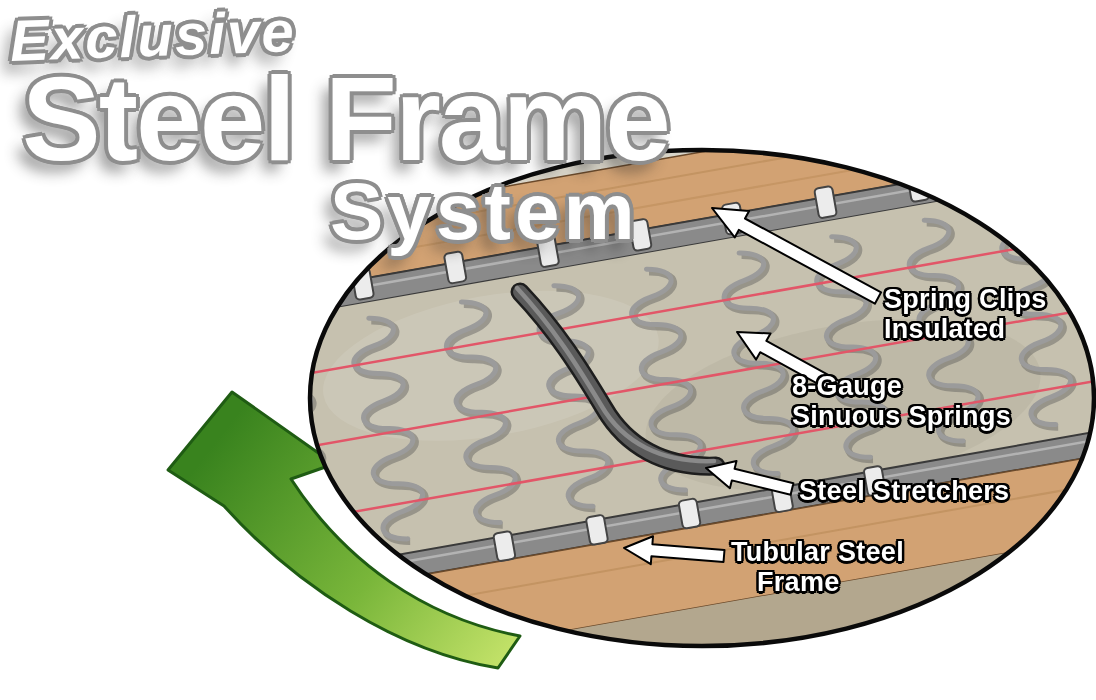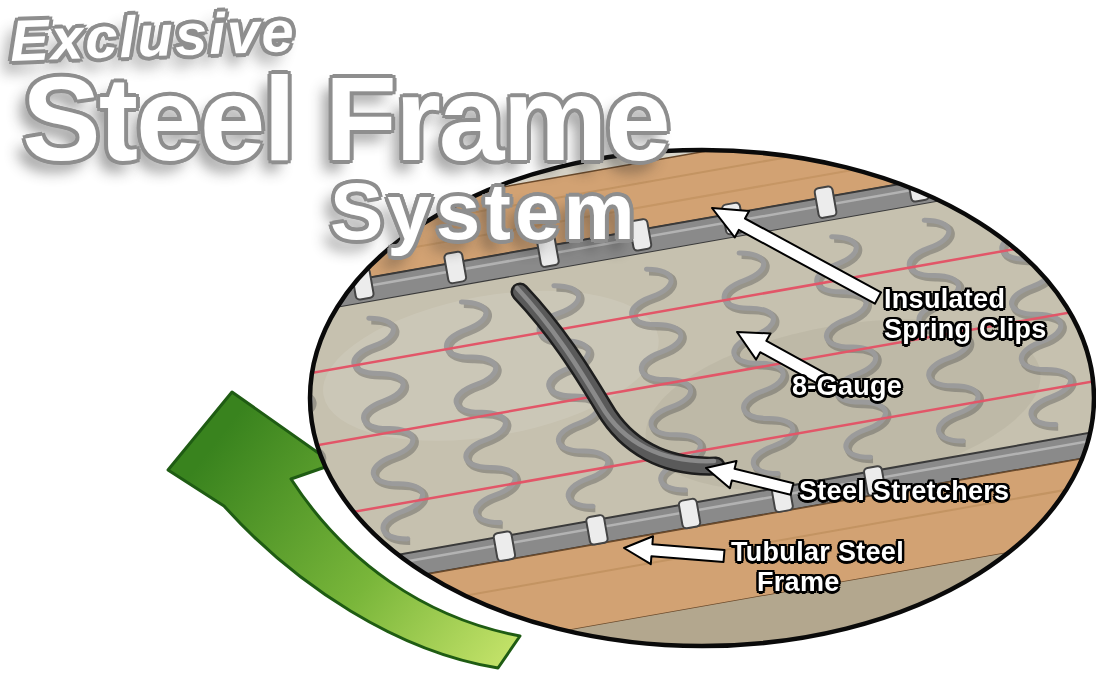--- a/index.html
+++ b/index.html
@@ -133,26 +133,27 @@
       <polygon points="706,468 729.9,488.2 731.8,480.4 790.6,494.8 793.4,483.2 734.6,468.8 736.5,461"></polygon>
       <polygon points="624,548 650.8,564.2 651.4,556.2 723.5,562 724.5,550 652.4,544.3 653,536.3"></polygon>
     </g>
   </svg>
 
   <div class="title kicker">Exclusive</div>
   <div class="title main">Steel Frame</div>
   <div class="title sub">System</div>
 
   <div class="callout" style="left:884px;top:284px;">
+    <div>Spring Clips</div>
     <div>Insulated</div>
-    <div>Spring Clips</div>
   </div>
 
   <div class="callout" style="left:792px;top:371px;">
     <div>8-Gauge</div>
+    <div>Sinuous Springs</div>
   </div>
 
   <div class="callout" style="left:731px;top:537px;">
     <div>Tubular Steel</div>
     <div class="indent">Frame</div>
   </div>
 
   <div class="callout" style="left:799px;top:476px;">
     <div>Steel Stretchers</div>
   </div>

